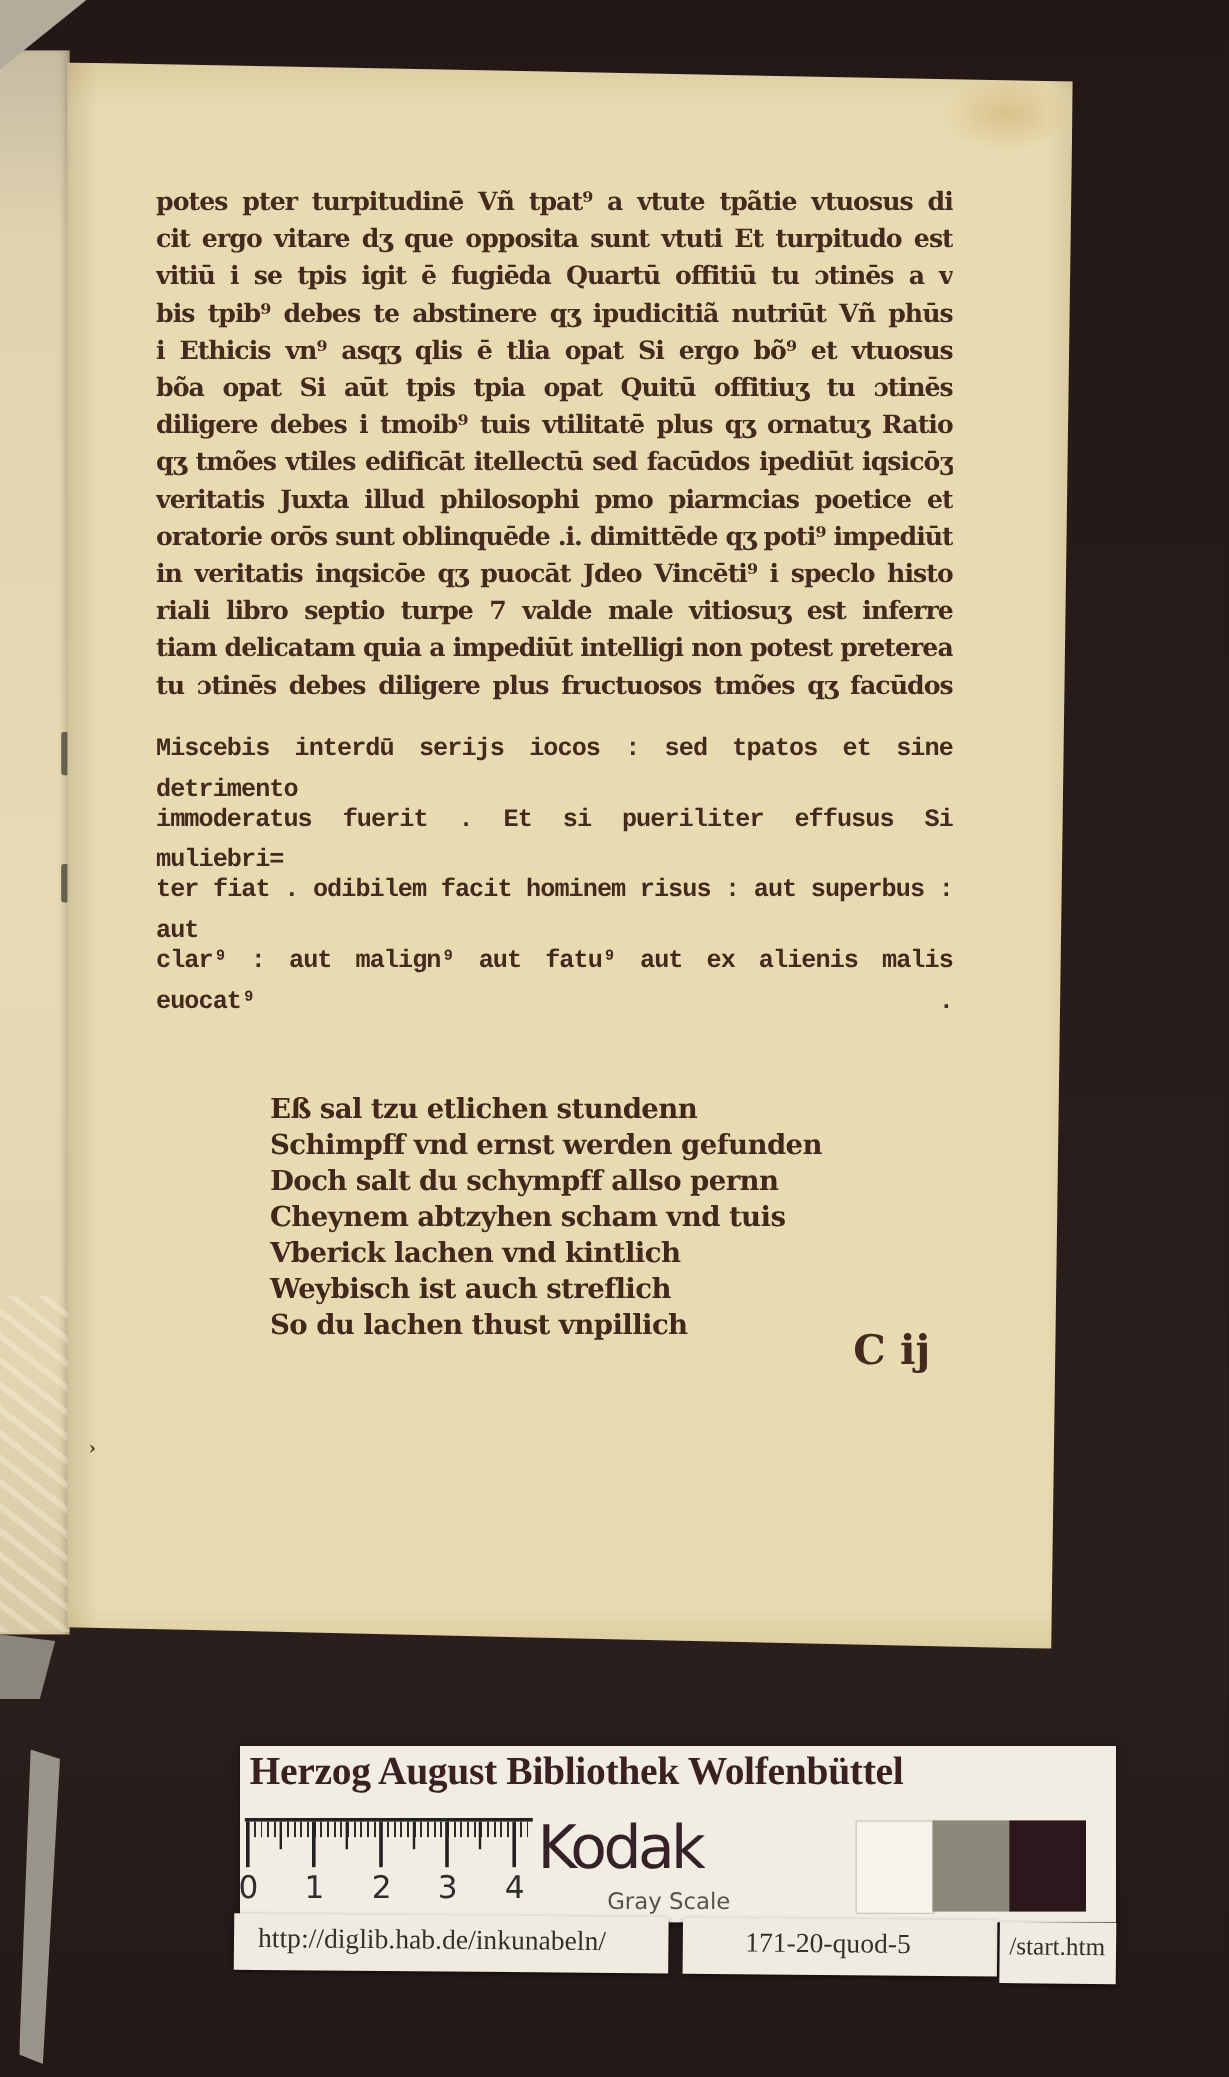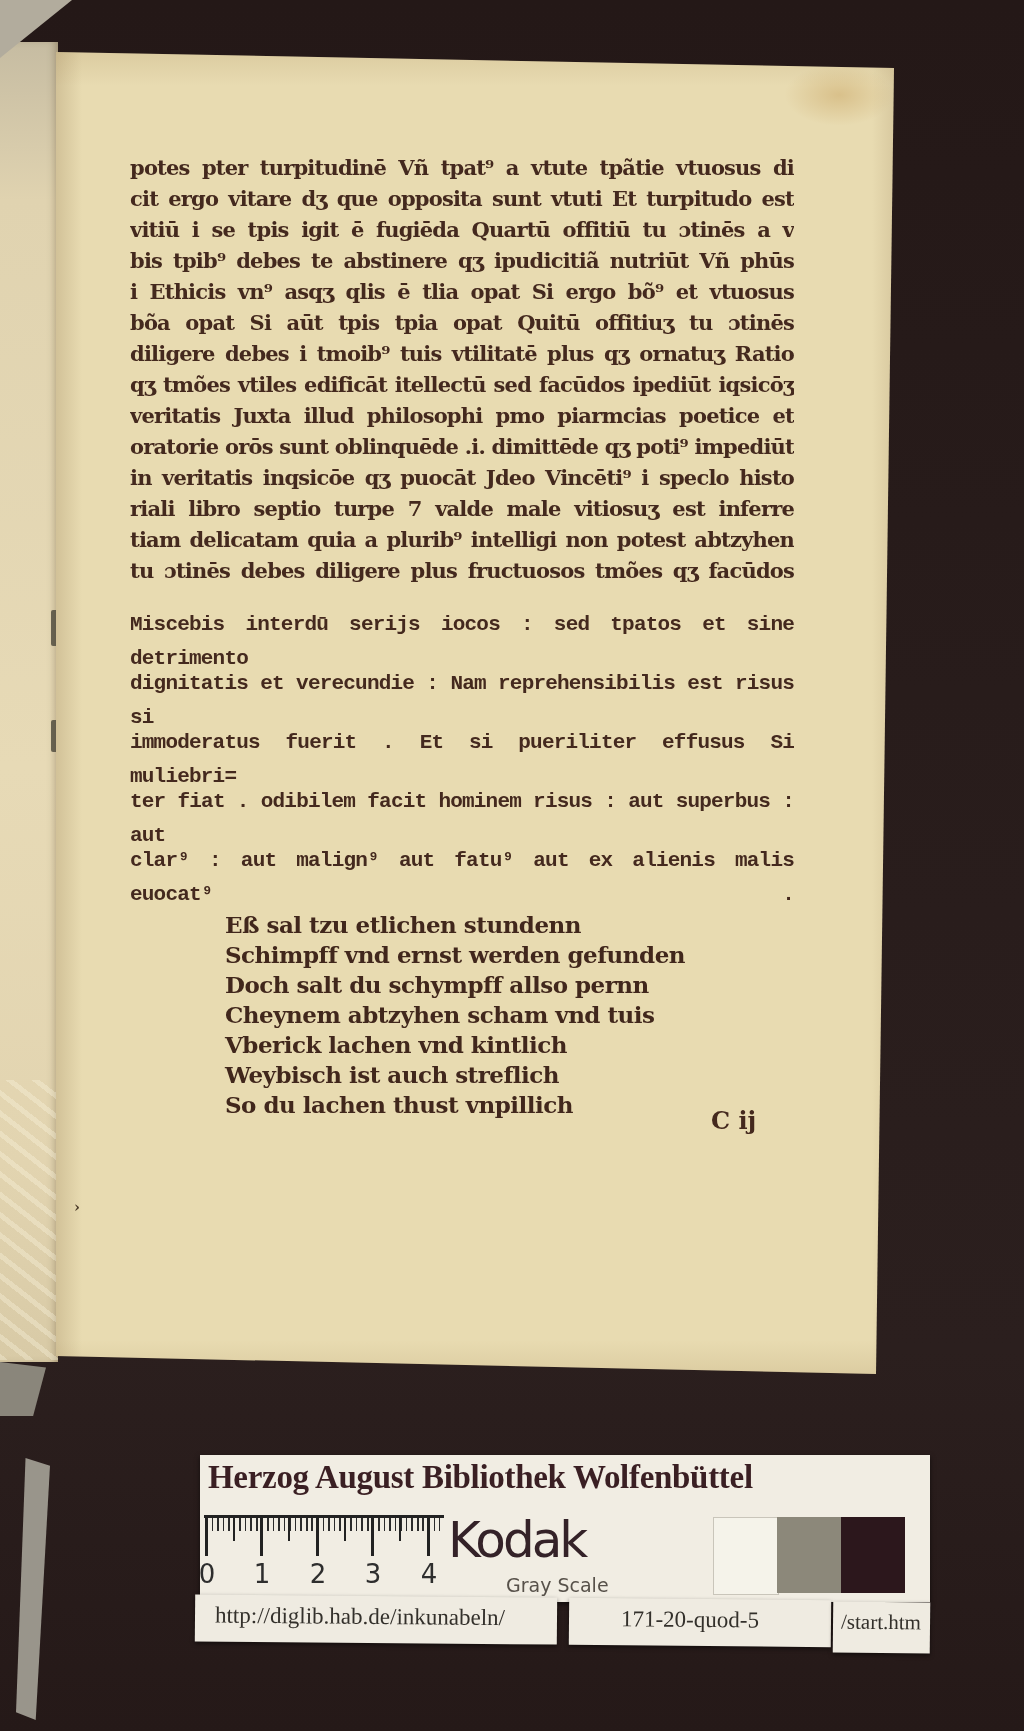--- a/index.html
+++ b/index.html
@@ -37,21 +37,21 @@
   
   .latin{position:absolute;left:74px;width:664px;color:#44291e;font-weight:bold;
          font-family:"DejaVu Serif",serif;}
   .dense{top:106px;font-size:21px;letter-spacing:-0.8px;}
   .dense .ln{height:31px;line-height:31px;text-align:justify;text-align-last:justify;overflow:hidden;}
   .spaced{top:562px;font-size:21px;letter-spacing:-0.8px;font-family:Liberation Mono, monospace;}
   .spaced .ln{height:59px;line-height:34px;text-align:justify;text-align-last:justify;overflow:hidden;}
   .verse{position:absolute;left:169px;top:864px;width:470px;color:#41271c;font-weight:bold;
          font-size:23px;letter-spacing:-0.5px;}
   .verse .vln{height:30px;line-height:30px;white-space:nowrap;}
-  .sig{position:absolute;left:655px;top:1060px;font-size:24px;font-weight:bold;color:#44291e;}
+  .sig{position:absolute;left:655px;top:1060px;font-size:34px;font-weight:bold;color:#44291e;}
   .margin-mark{position:absolute;left:18px;top:1152px;font-size:15px;color:#4a3a28;font-weight:bold;}
   
   .label{position:absolute;left:200px;top:1455px;width:730px;height:147px;background:#f1ede3;
          box-shadow:0 2px 5px rgba(0,0,0,.55);}
   .label-title{position:absolute;left:8px;top:4px;width:716px;font-family:"Liberation Serif",serif;
          font-weight:bold;font-size:33px;color:#3a1f23;letter-spacing:-0.3px;white-space:nowrap;}
   .ruler{position:absolute;left:2px;top:60px;width:250px;height:86px;}
   .ruler-line{position:absolute;left:2px;top:0;width:240px;height:3px;background:#222;}
   .ruler-mm{position:absolute;left:4px;top:3px;width:234px;height:13px;
          background:repeating-linear-gradient(90deg,#2c2c2c 0 1.6px,rgba(0,0,0,0) 1.6px 5.55px);}
@@ -99,27 +99,26 @@
       <div class="ln">vitiū i se tpis igit ē fugiēda Quartū offitiū tu ɔtinēs a v</div>
       <div class="ln">bis tpib⁹ debes te abstinere qʒ ipudicitiã nutriūt Vñ phūs</div>
       <div class="ln">i Ethicis vn⁹ asqʒ qlis ē tlia opat Si ergo bõ⁹ et vtuosus</div>
       <div class="ln">bõa opat Si aūt tpis tpia opat Quitū offitiuʒ tu ɔtinēs</div>
       <div class="ln">diligere debes i tmoib⁹ tuis vtilitatē plus qʒ ornatuʒ Ratio</div>
       <div class="ln">qʒ tmões vtiles edificāt itellectū sed facūdos ipediūt iqsicōʒ</div>
       <div class="ln">veritatis Juxta illud philosophi pmo piarmcias poetice et</div>
       <div class="ln">oratorie orōs sunt oblinquēde .i. dimittēde qʒ poti⁹ impediūt</div>
       <div class="ln">in veritatis inqsicōe qʒ puocāt Jdeo Vincēti⁹ i speclo histo</div>
       <div class="ln">riali libro septio turpe 7 valde male vitiosuʒ est inferre sentē</div>
-      <div class="ln">tiam delicatam quia a plurib⁹ intelligi non potest abtzyhen</div>
+      <div class="ln">tiam delicatam quia a impediūt intelligi non potest preterea</div>
       <div class="ln">tu ɔtinēs debes diligere plus fructuosos tmões qʒ facūdos</div>
     </div>
 
     <div class="latin spaced">
       <div class="ln">Miscebis interdū serijs iocos : sed tpatos et sine detrimento</div>
-      <div class="ln">dignitatis et verecundie : Nam reprehensibilis est risus si</div>
       <div class="ln">immoderatus fuerit . Et si pueriliter effusus Si muliebri=</div>
       <div class="ln">ter fiat . odibilem facit hominem risus : aut superbus : aut</div>
       <div class="ln">clar⁹ : aut malign⁹ aut fatu⁹ aut ex alienis malis euocat⁹ .</div>
     </div>
 
     <div class="verse">
       <div class="vln">Eß sal tzu etlichen stundenn</div>
       <div class="vln">Schimpff vnd ernst werden gefunden</div>
       <div class="vln">Doch salt du schympff allso pernn</div>
       <div class="vln">Cheynem abtzyhen scham vnd tuis</div>

